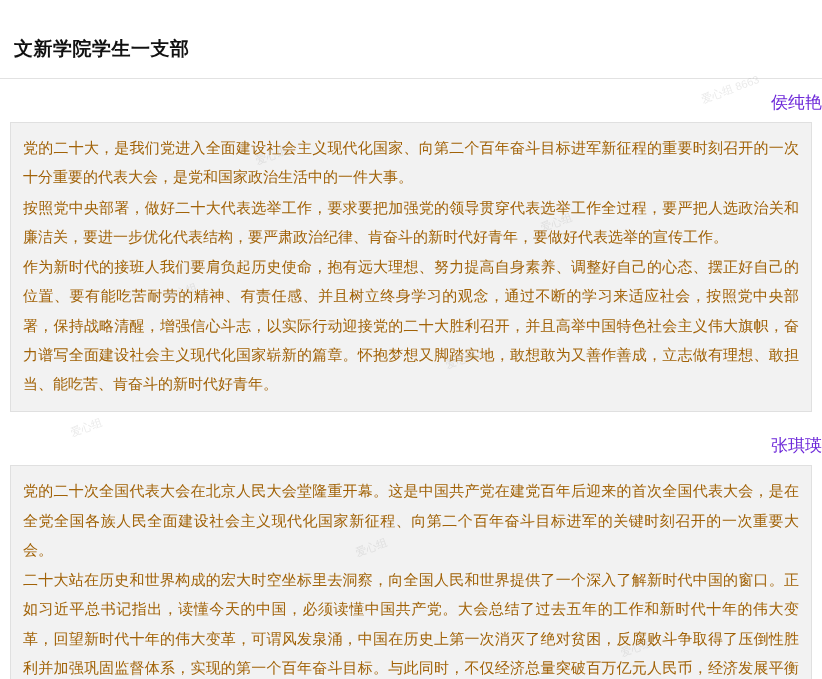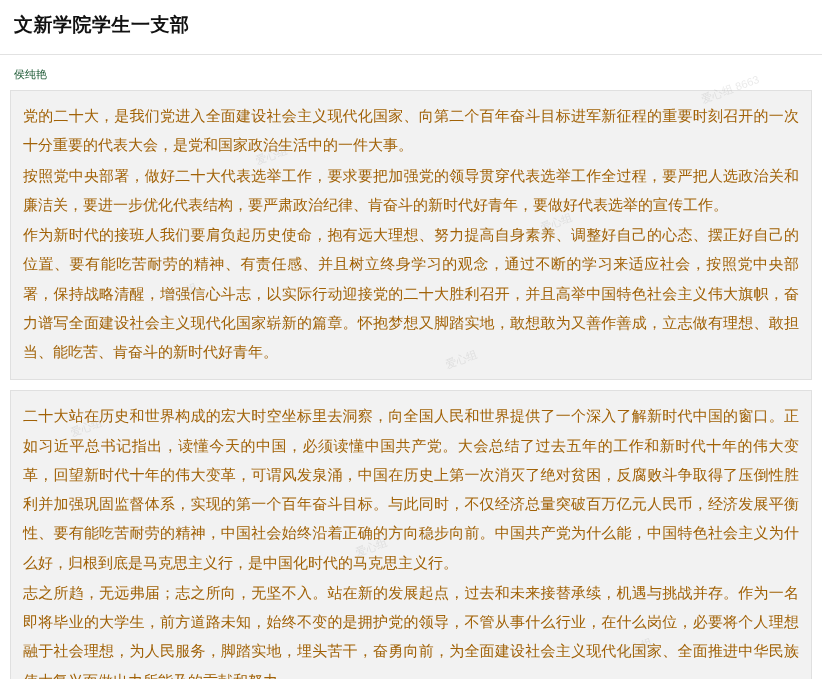--- a/index.html
+++ b/index.html
@@ -18,33 +18,34 @@
   .page {
     width: 822px;
     box-sizing: border-box;
     padding: 0;
     position: relative;
   }
   .page-title {
     font-size: 19px;
     font-weight: bold;
     color: #111111;
-    padding: 12px 0 16px 14px;
+    padding: 36px 0 16px 14px;
     letter-spacing: 0.5px;
   }
   .divider {
     height: 1px;
     background: #e2e2e2;
     width: 100%;
     margin: 0;
   }
   .author {
-    font-size: 11px;
-    color: #14532d;
+    font-size: 17px;
+    color: #6d28d9;
     padding: 12px 0 8px 14px;
+    text-align: right;
   }
   .post-body {
     background: #f2f2f2;
     border: 1px solid #e0e0e0;
     margin: 0 10px 10px 10px;
     padding: 10px 12px 12px 12px;
     box-sizing: border-box;
   }
   .para {
     font-size: 15px;
@@ -75,21 +76,23 @@
   <div>
     <div class="author">侯纯艳</div>
     <div class="post-body">
       <p class="para">党的二十大，是我们党进入全面建设社会主义现代化国家、向第二个百年奋斗目标进军新征程的重要时刻召开的一次十分重要的代表大会，是党和国家政治生活中的一件大事。</p>
       <p class="para">按照党中央部署，做好二十大代表选举工作，要求要把加强党的领导贯穿代表选举工作全过程，要严把人选政治关和廉洁关，要进一步优化代表结构，要严肃政治纪律、肯奋斗的新时代好青年，要做好代表选举的宣传工作。</p>
       <p class="para">作为新时代的接班人我们要肩负起历史使命，抱有远大理想、努力提高自身素养、调整好自己的心态、摆正好自己的位置、要有能吃苦耐劳的精神、有责任感、并且树立终身学习的观念，通过不断的学习来适应社会，按照党中央部署，保持战略清醒，增强信心斗志，以实际行动迎接党的二十大胜利召开，并且高举中国特色社会主义伟大旗帜，奋力谱写全面建设社会主义现代化国家崭新的篇章。怀抱梦想又脚踏实地，敢想敢为又善作善成，立志做有理想、敢担当、能吃苦、肯奋斗的新时代好青年。</p>
     </div>
   </div>
 
   <div>
+    <div class="author">张琪瑛</div>
     <div class="post-body">
+      <p class="para">党的二十次全国代表大会在北京人民大会堂隆重开幕。这是中国共产党在建党百年后迎来的首次全国代表大会，是在全党全国各族人民全面建设社会主义现代化国家新征程、向第二个百年奋斗目标进军的关键时刻召开的一次重要大会。</p>
       <p class="para">二十大站在历史和世界构成的宏大时空坐标里去洞察，向全国人民和世界提供了一个深入了解新时代中国的窗口。正如习近平总书记指出，读懂今天的中国，必须读懂中国共产党。大会总结了过去五年的工作和新时代十年的伟大变革，回望新时代十年的伟大变革，可谓风发泉涌，中国在历史上第一次消灭了绝对贫困，反腐败斗争取得了压倒性胜利并加强巩固监督体系，实现的第一个百年奋斗目标。与此同时，不仅经济总量突破百万亿元人民币，经济发展平衡性、要有能吃苦耐劳的精神，中国社会始终沿着正确的方向稳步向前。中国共产党为什么能，中国特色社会主义为什么好，归根到底是马克思主义行，是中国化时代的马克思主义行。</p>
       <p class="para">志之所趋，无远弗届；志之所向，无坚不入。站在新的发展起点，过去和未来接替承续，机遇与挑战并存。作为一名即将毕业的大学生，前方道路未知，始终不变的是拥护党的领导，不管从事什么行业，在什么岗位，必要将个人理想融于社会理想，为人民服务，脚踏实地，埋头苦干，奋勇向前，为全面建设社会主义现代化国家、全面推进中华民族伟大复兴而做出力所能及的贡献和努力。</p>
 
     </div>
   </div>
 
   <div class="watermark" style="left:700px; top:82px;">爱心组 8663</div>
   <div class="watermark" style="left:255px; top:148px;">爱心组</div>
   <div class="watermark" style="left:540px; top:215px;">爱心组</div>
   <div class="watermark" style="left:165px; top:285px;">爱心组</div>

